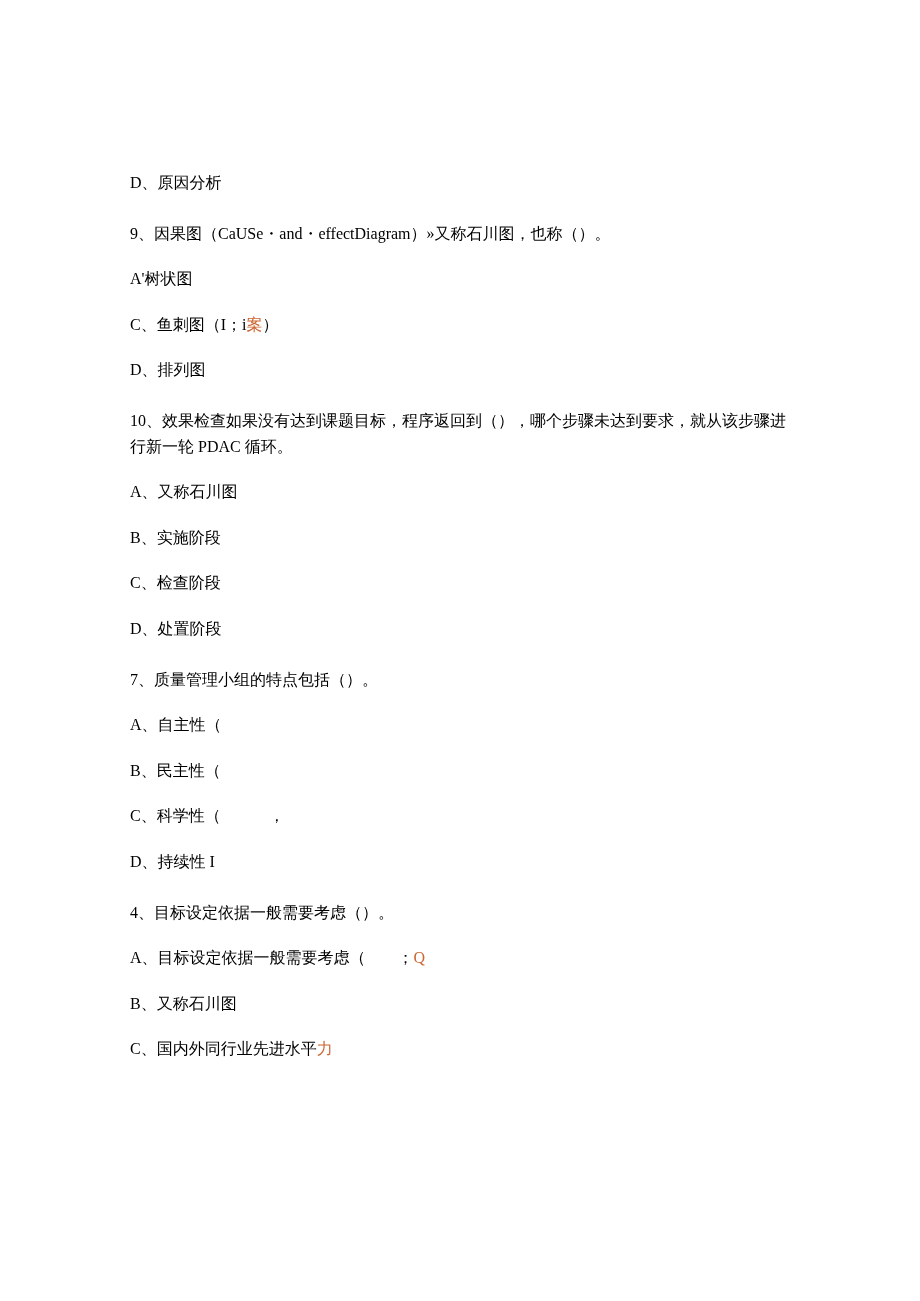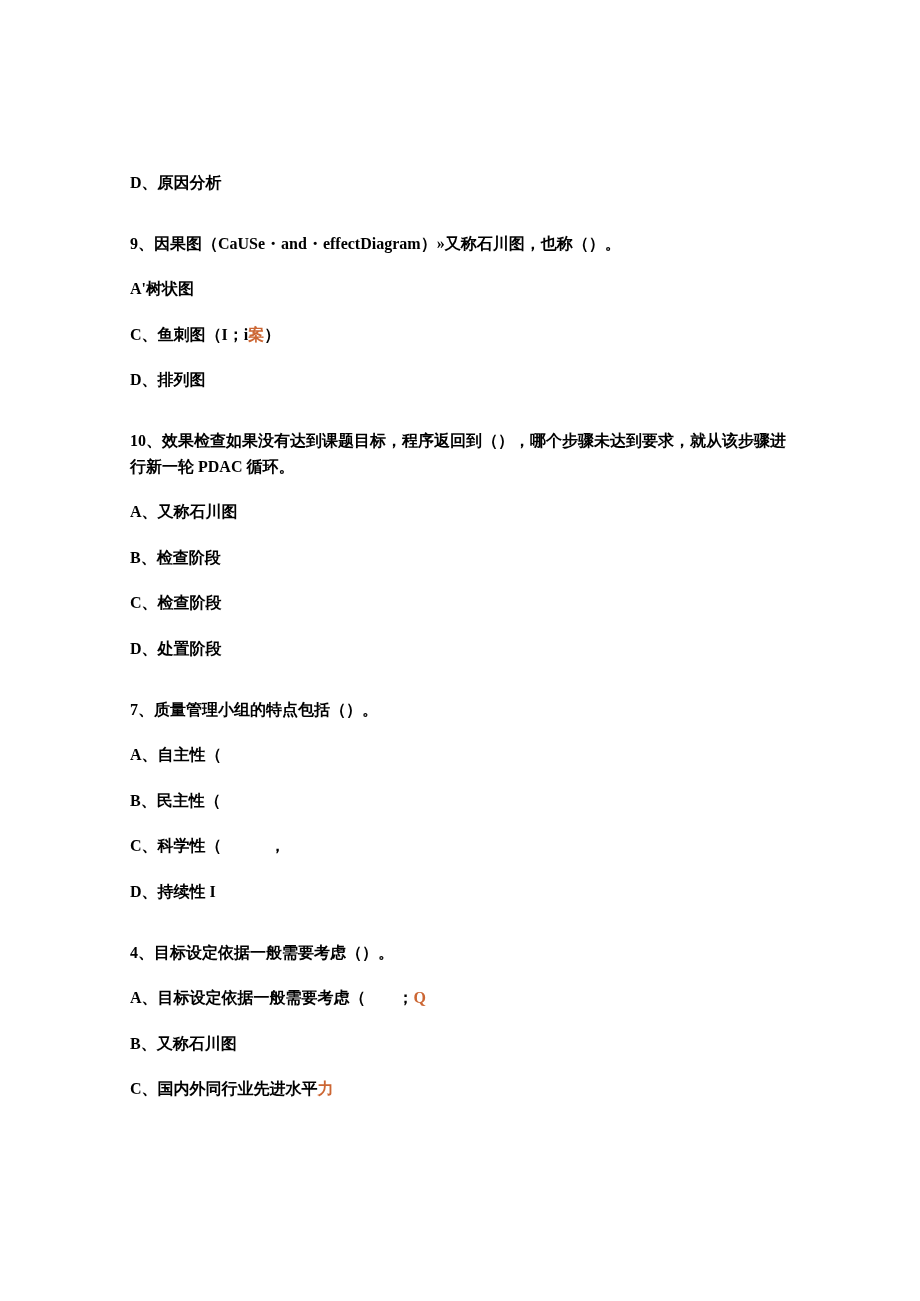--- a/index.html
+++ b/index.html
@@ -14,24 +14,23 @@
       font-family: "SimSun", "宋体", serif;
       font-size: 16px;
       color: #000000;
       line-height: 1.6;
     }
     .page {
       padding: 170px 130px 100px 130px;
     }
     .line {
       margin-bottom: 20px;
-      font-weight: bold;
     }
     .question-start {
-      margin-top: 35px;
+      margin-top: 25px;
     }
     .highlight {
       color: #cc6633;
     }
   </style>
 </head>
 <body>
 
 <div class="page">
 
@@ -39,21 +38,21 @@
 
   <div class="line question-start">9、因果图（CaUSe・and・effectDiagram）»又称石川图，也称（）。</div>
   <div class="line">A'树状图</div>
   <div class="line">
     <span>C、鱼刺图（I；i</span><span class="highlight">案</span><span>）</span>
   </div>
   <div class="line">D、排列图</div>
 
   <div class="line question-start">10、效果检查如果没有达到课题目标，程序返回到（），哪个步骤未达到要求，就从该步骤进行新一轮 PDAC 循环。</div>
   <div class="line">A、又称石川图</div>
-  <div class="line">B、检查阶段</div>
+  <div class="line">B、实施阶段</div>
   <div class="line">C、检查阶段</div>
   <div class="line">D、处置阶段</div>
 
   <div class="line question-start">7、质量管理小组的特点包括（）。</div>
   <div class="line">A、自主性（</div>
   <div class="line">B、民主性（</div>
   <div class="line">C、科学性（　　　，</div>
   <div class="line">D、持续性 I</div>
 
   <div class="line question-start">4、目标设定依据一般需要考虑（）。</div>

